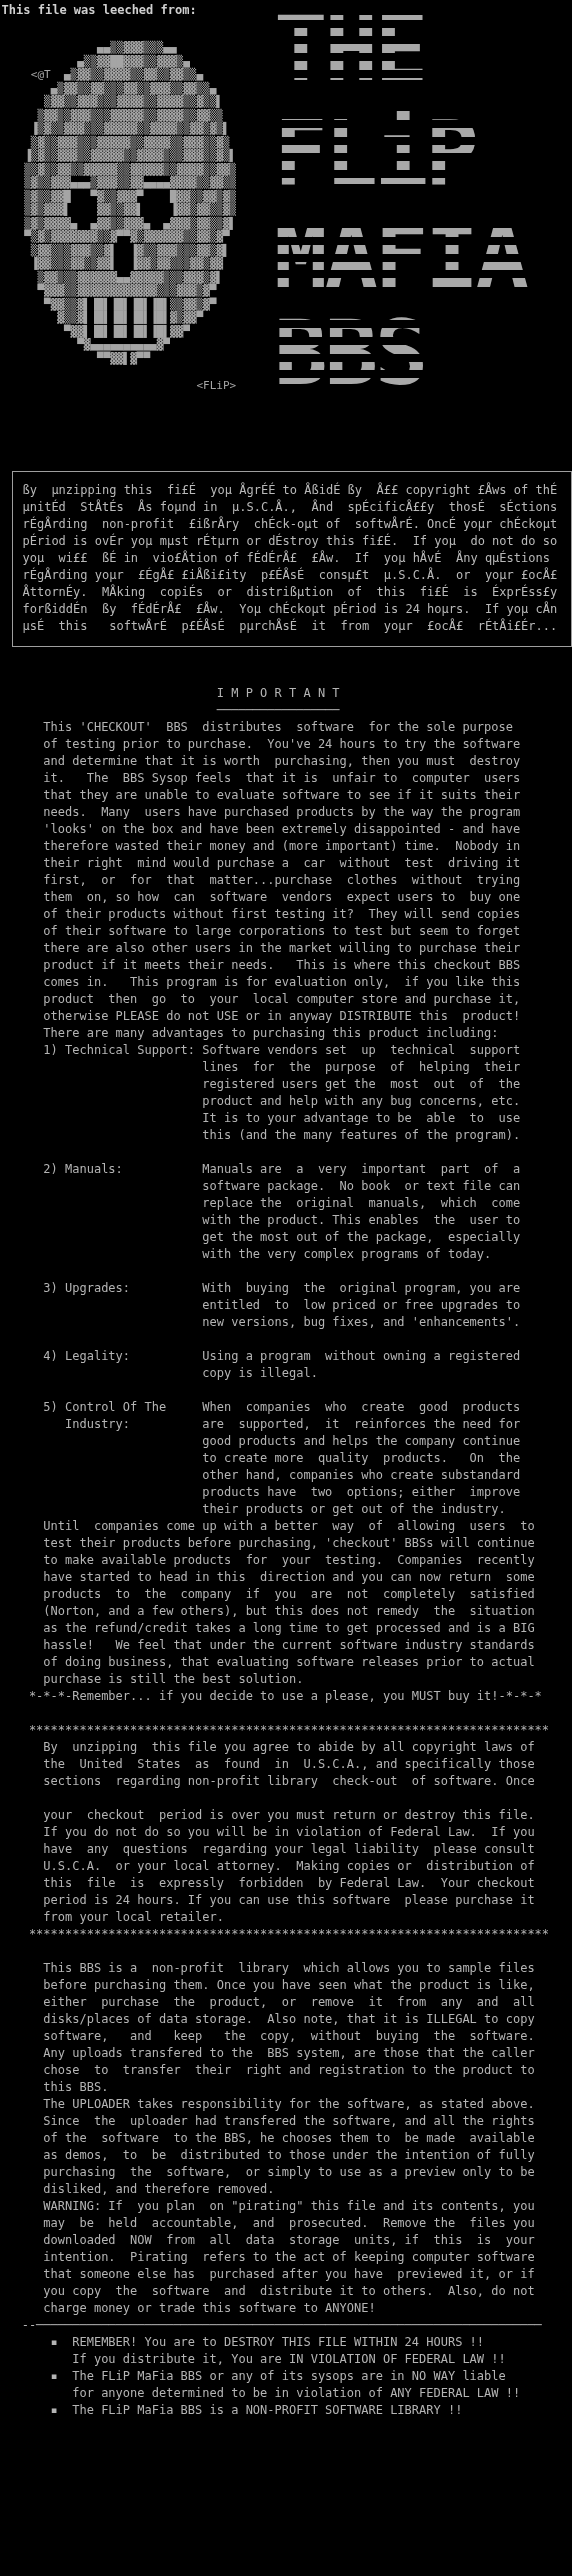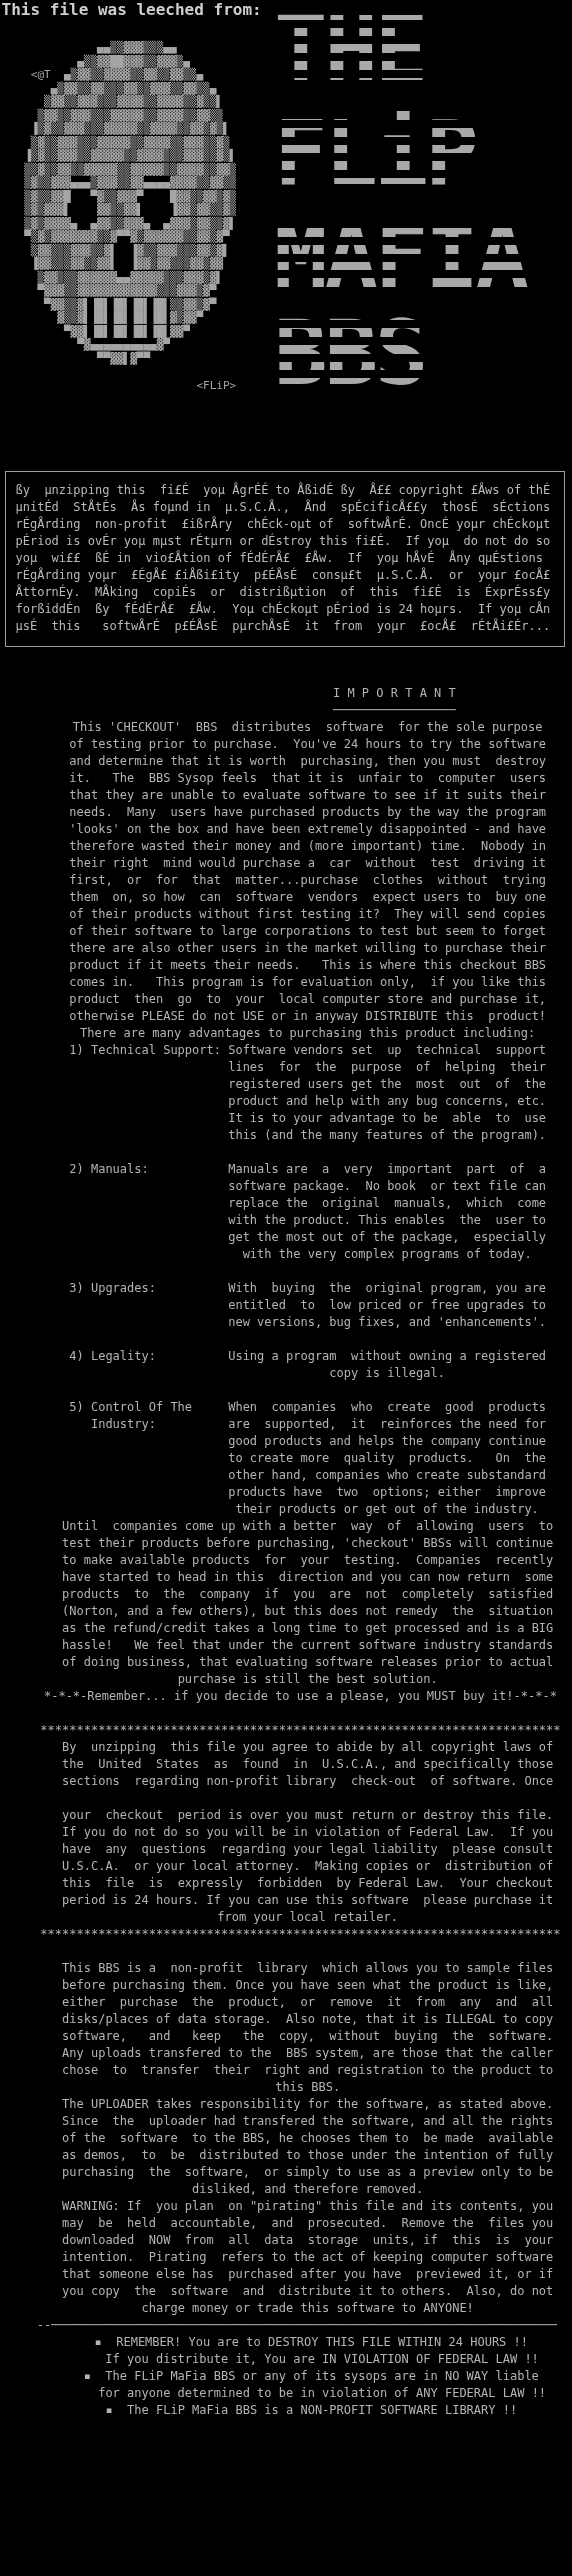--- a/index.html
+++ b/index.html
@@ -1,41 +1,41 @@
 <!DOCTYPE html>
 <html style="font-size:12.7px"><head>
 <meta charset="utf-8">
 <style>
   html,body{margin:0;padding:0;background:#000;}
   body{width:572px;height:2576px;position:relative;overflow:hidden;
        font-family:"DejaVu Sans Mono",monospace;}
   pre{margin:0;white-space:pre;font-family:"DejaVu Sans Mono",monospace;}
 
-  .leech-line{position:absolute;left:1.6px;top:2.4px;font-size:16px;line-height:16px;
+  .leech-line{position:absolute;left:1.6px;top:2.4px;font-size:12px;line-height:16px;
               color:#cfcfcf;font-weight:bold;}
 
   .skull{position:absolute;left:11px;top:41px;font-size:11px;line-height:13.5px;
          color:#a5a5a5;}
 
   .logo{position:absolute;left:274px;top:11px;width:294px;height:413px;}
   .logo-word{height:80px;font-family:"DejaVu Sans Mono",monospace;
              font-weight:bold;font-size:89px;line-height:76px;
              letter-spacing:-3.2px;color:#a9a9a9;}
   .logo-word.w1,.logo-word.w2{margin-bottom:24px;}
   .logo-word.w3{margin-bottom:16px;}
   .logo-stripes{position:absolute;left:0;top:0;width:100%;height:413px;
      background:repeating-linear-gradient(180deg,transparent 0 8.7px,#000 8.7px 16.7px);
      pointer-events:none;}
 
-  .agreement-box{position:absolute;left:5px;top:471px;width:539px;
+  .agreement-box{position:absolute;left:12px;top:471px;width:539px;
                  border:1.6px solid #9e9e9e;padding:10.3px 9.5px;}
   .agreement-box pre{font-size:12px;line-height:17px;color:#b9b9b9;}
 
   .doc-flow{position:absolute;left:0;top:685px;width:572px;}
-  .txt{font-size:12px;line-height:17px;color:#b4b4b4;text-align:center;}
+  .txt{font-size:12px;line-height:17px;color:#b4b4b4;}
 </style>
 </head>
 <body>
 
 <div>
 
   <pre class="leech-line">This file was leeched from:</pre>
 
   <div>
     <pre class="skull">             ▄▄▒▒▓▓▓▒▒▒▄▄

